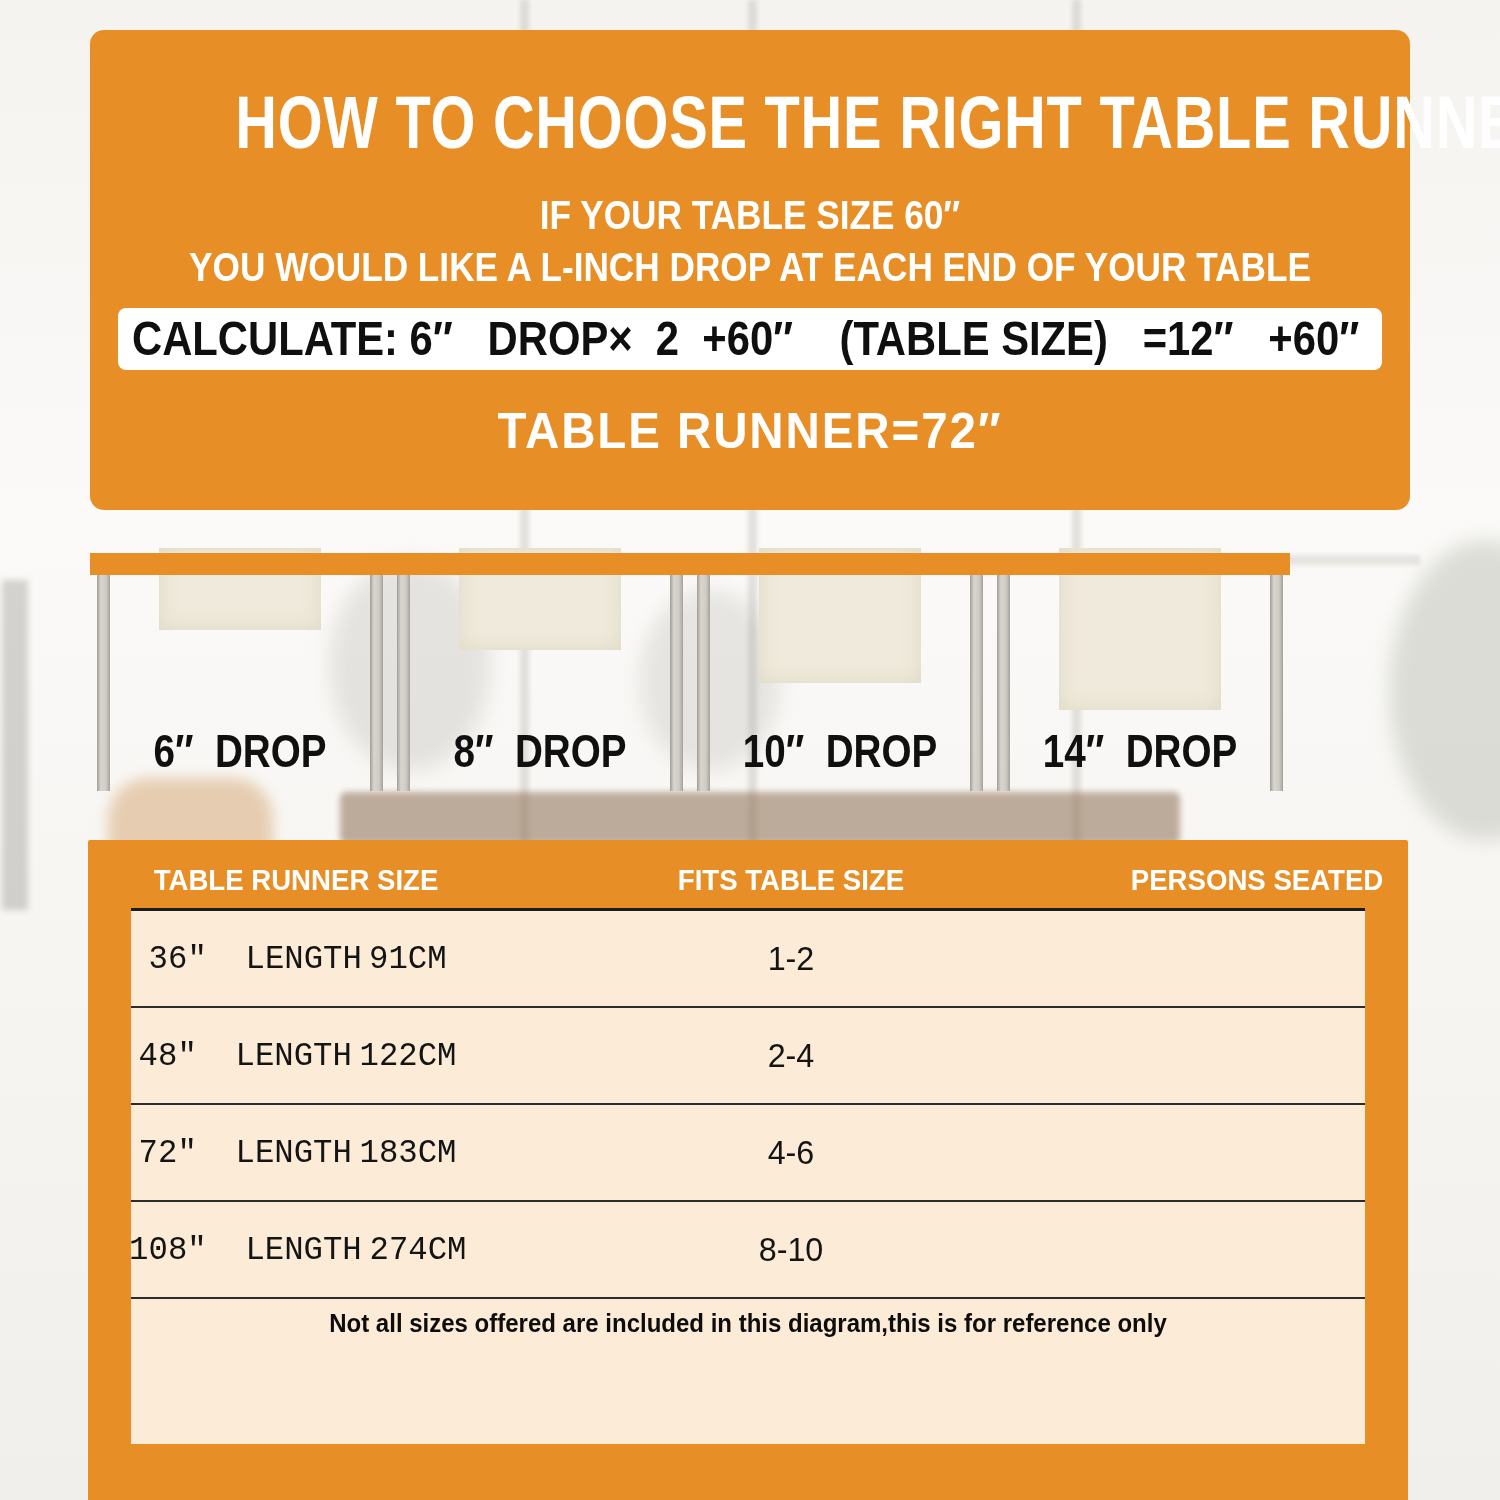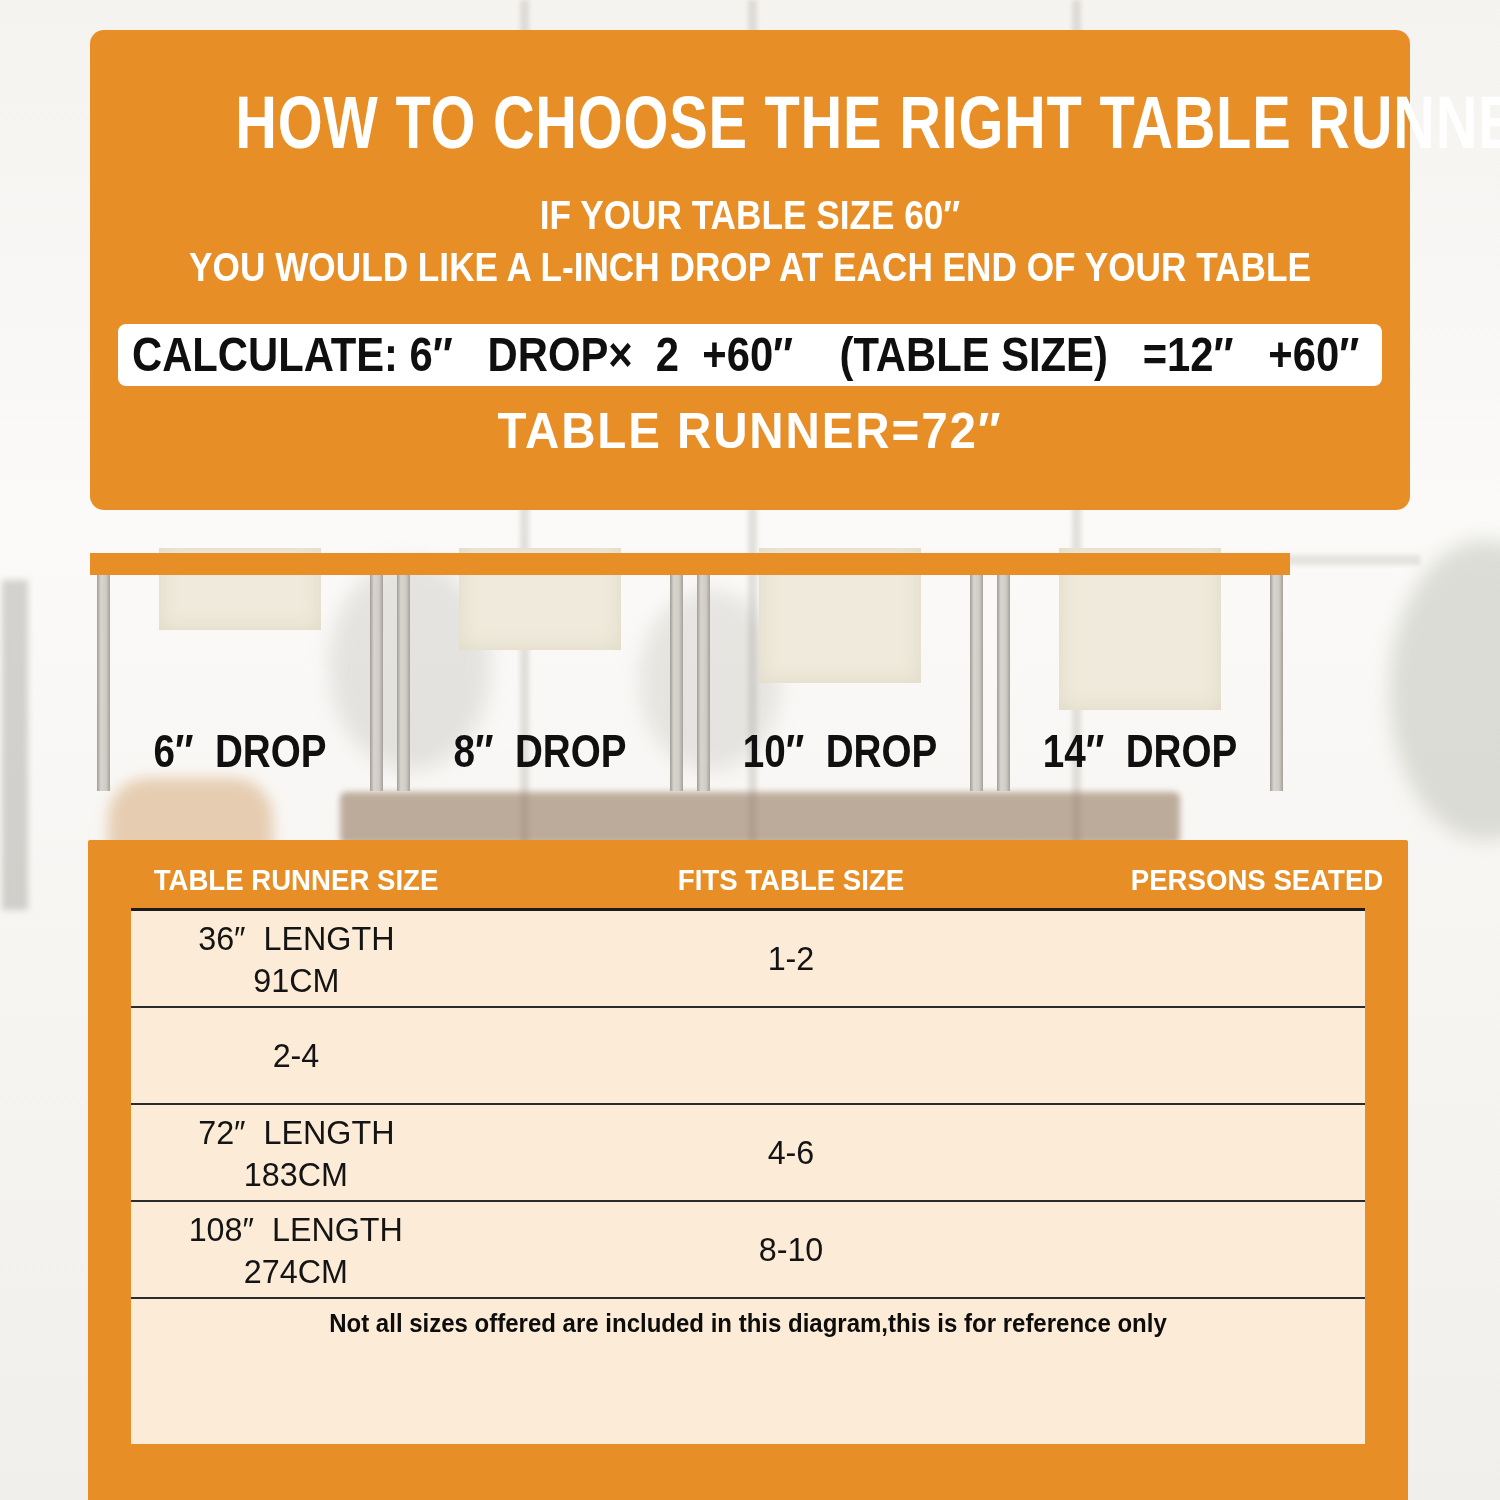--- a/index.html
+++ b/index.html
@@ -34,42 +34,42 @@
   .bg-chair-dark.c2{left:615px;top:930px;width:300px;height:470px;}
   .bg-chair-dark.c3{left:945px;top:950px;width:165px;height:390px;}
 
   .content{position:absolute;inset:0;z-index:1;}
 
   
   .header-box{position:absolute;left:90px;top:30px;width:1320px;height:480px;background:var(--orange);border-radius:14px;}
   .header-title{position:absolute;top:50px;left:0;width:100%;text-align:center;color:#fff;font-weight:bold;font-size:74px;letter-spacing:1px;transform:scaleX(0.78);white-space:pre;}
   .header-sub{position:absolute;left:0;width:100%;text-align:center;color:#fff;font-weight:bold;font-size:40px;transform:scaleX(0.88);white-space:pre;}
   .sub1{top:163px;} .sub2{top:215px;}
-  .calc-bar{position:absolute;left:28px;top:278px;width:1264px;height:62px;background:#ffffff;border-radius:8px;margin-top:16px;}
+  .calc-bar{position:absolute;left:28px;top:278px;width:1264px;height:62px;background:#ffffff;border-radius:8px;}
   .calc-text{position:absolute;left:14px;top:0;height:62px;line-height:62px;color:#0f0f0f;font-weight:bold;font-size:48px;white-space:pre;transform:scaleX(0.87);transform-origin:left center;}
   .header-result{position:absolute;top:372px;left:0;width:100%;text-align:center;color:#fff;font-weight:bold;font-size:50px;letter-spacing:2px;white-space:pre;transform:scaleX(0.95);}
 
   
   .figures{position:absolute;left:90px;top:548px;width:1320px;height:252px;display:flex;}
   .figure{position:relative;width:300px;height:252px;}
   .tabletop{position:absolute;top:5px;left:0;width:100%;height:22px;background:var(--orange);}
   .runner{position:absolute;top:0;left:50%;transform:translateX(-50%);width:162px;background:var(--beige);box-shadow:inset 0 0 20px rgba(185,175,145,0.30);}
   .figure.f1 .runner{height:82px;} .figure.f2 .runner{height:102px;}
   .figure.f3 .runner{height:135px;} .figure.f4 .runner{height:162px;}
   .leg{position:absolute;top:27px;width:13px;height:216px;background:linear-gradient(90deg,#a19d96 0%,#d8d5ce 30%,#cfccc5 70%,#a5a19a 100%);}
   .leg.left{left:7px;} .leg.right{right:7px;}
   .drop-label{position:absolute;top:176px;left:0;width:100%;text-align:center;color:#101010;font-weight:bold;font-size:46px;white-space:pre;transform:scaleX(0.84);}
 
   
   .chart-box{position:absolute;left:88px;top:840px;width:1320px;height:821px;background:var(--orange);border-radius:2px;}
   .chart-headers{position:absolute;left:43px;top:18px;width:1234px;display:grid;grid-template-columns:330px 660px 244px;}
   .chart-header{text-align:center;color:#fff;font-weight:bold;font-size:30px;line-height:44px;transform:scaleX(0.92);white-space:pre;}
   .chart-panel{position:absolute;left:43px;top:68px;width:1234px;height:536px;background:rgba(255,255,255,0.82);border-top:3px solid #1c1c1c;box-sizing:border-box;}
   .chart-row{display:grid;grid-template-columns:330px 660px 244px;height:97px;border-bottom:2px solid #2b2b2b;box-sizing:border-box;}
-  .cell{display:flex;flex-direction:column;justify-content:center;align-items:center;}
+  .cell{display:flex;flex-direction:row;justify-content:center;align-items:center;font-family:Liberation Mono, monospace;}
   .cell-line{font-size:34px;color:var(--ink);line-height:42px;white-space:pre;transform:scaleX(0.95);}
   .persons{display:flex;align-items:center;justify-content:center;font-size:34px;color:var(--ink);transform:scaleX(0.95);}
   .chart-note{height:48px;display:flex;align-items:center;justify-content:center;font-weight:bold;font-size:25px;color:#0d0d0d;transform:scaleX(0.96);white-space:pre;}
 </style>
 </head>
 <body>
 
 <div class="canvas">
 
   <div class="bg">
@@ -149,20 +149,24 @@
 
         <div class="chart-row">
           <div class="cell">
             <div class="cell-line">36″  LENGTH</div>
             <div class="cell-line">91CM</div>
           </div>
           <div class="persons">1-2</div>
         </div>
 
         <div class="chart-row">
+          <div class="cell">
+            <div class="cell-line">48″  LENGTH</div>
+            <div class="cell-line">122CM</div>
+          </div>
           <div class="persons">2-4</div>
         </div>
 
         <div class="chart-row">
           <div class="cell">
             <div class="cell-line">72″  LENGTH</div>
             <div class="cell-line">183CM</div>
           </div>
           <div class="persons">4-6</div>
         </div>

